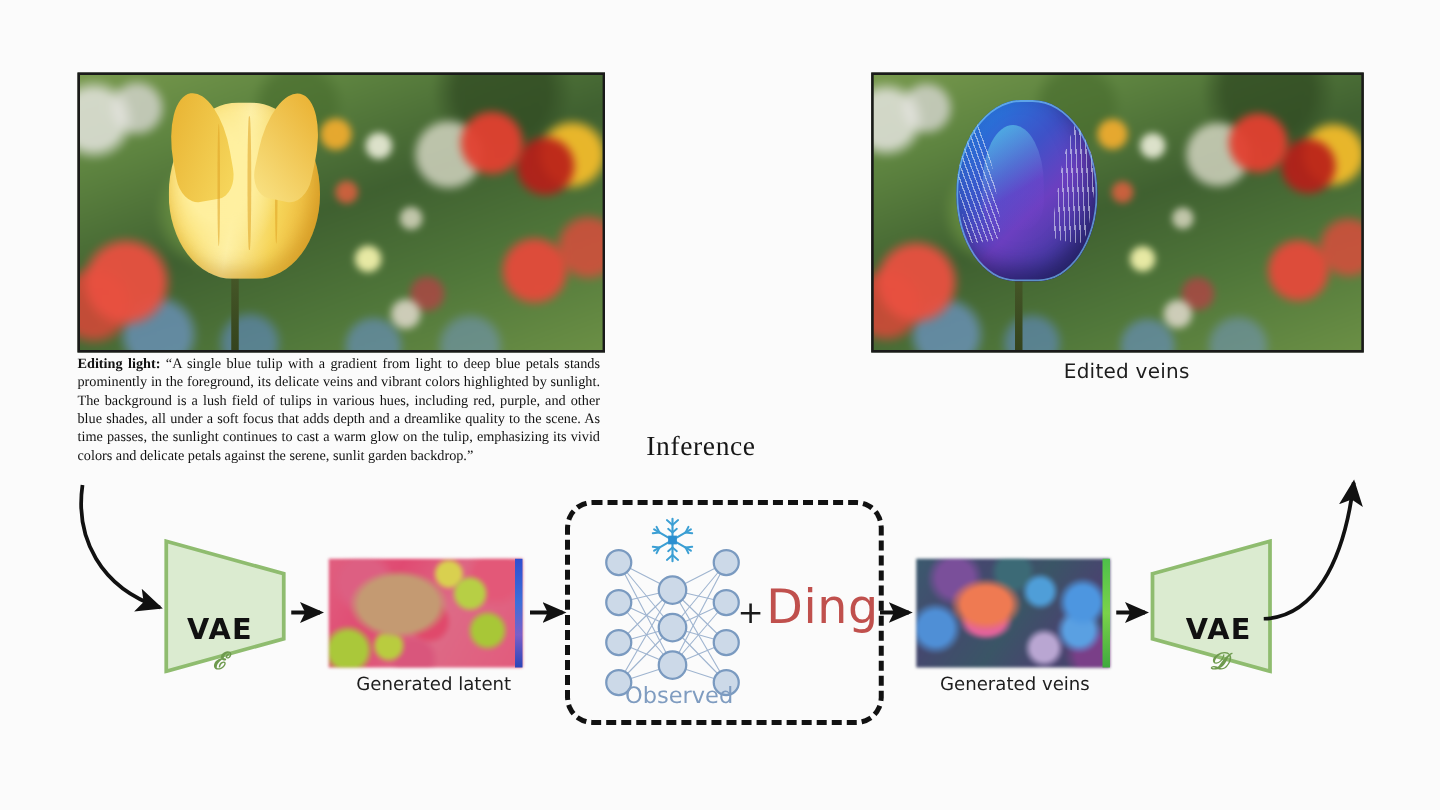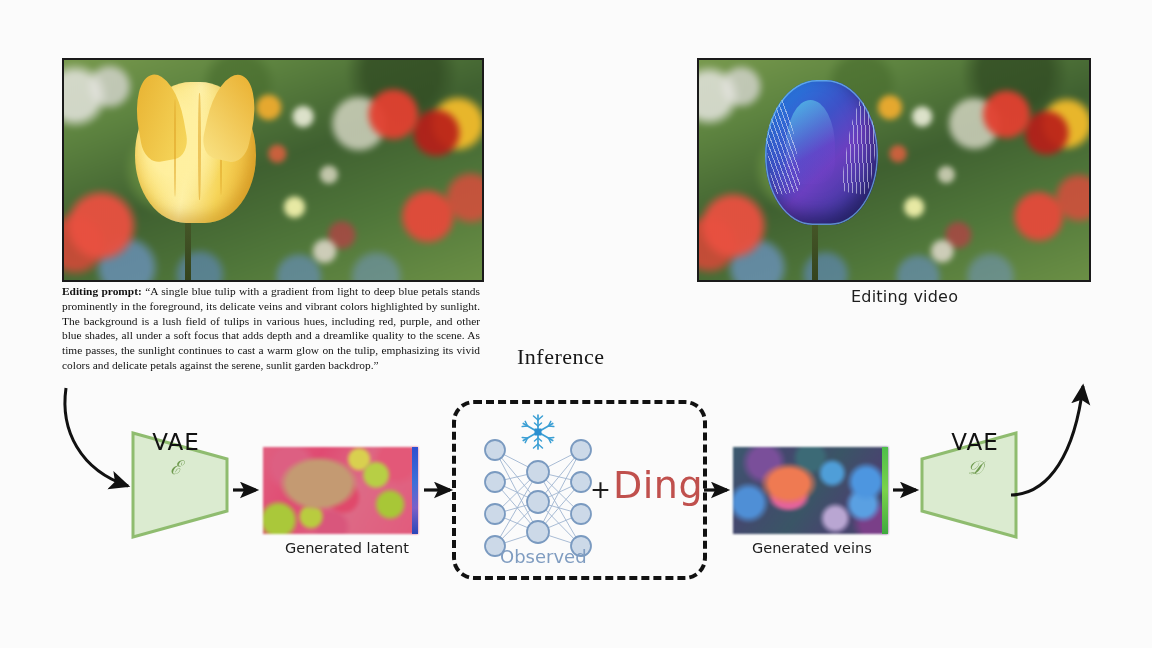--- a/index.html
+++ b/index.html
@@ -210,23 +210,24 @@
     font-size: 14.5px;
     color: #1d1d1d;
     white-space: nowrap;
   }
 
   .vae-box {
     position: absolute;
     display: flex;
     flex-direction: column;
     align-items: center;
-    justify-content: flex-start;
+    justify-content: flex-end;
     color: #111;
     user-select: none;
+    font-weight: bold;
   }
   .vae-title {
     font-family: "DejaVu Sans", sans-serif;
     font-size: 23px;
     letter-spacing: 1px;
     line-height: 1;
   }
   .vae-sub {
     font-family: "DejaVu Serif", serif;
     font-style: italic;
@@ -305,24 +306,24 @@
       <div class="stem" style="left:29%; top:66%; height:36%;"></div>
       <div class="tulip-blue">
         <div class="hl"></div>
         <div class="hatch l"></div>
         <div class="hatch r"></div>
         <div class="rim"></div>
       </div>
     </div>
   </div>
 
-  <span class="caption" style="left:851px; top:287px;">Editing video</span>
+  <span class="caption" style="left:851px; top:287px;">Edited veins</span>
 
   <div class="prompt-block" style="left:62px; top:284px; width:418px;">
-    <b>Editing prompt:</b>
+    <b>Editing light:</b>
     <span>“A single blue tulip with a gradient from light to deep blue petals stands prominently in the foreground, its delicate veins and vibrant colors highlighted by sunlight. The background is a lush field of tulips in various hues, including red, purple, and other blue shades, all under a soft focus that adds depth and a dreamlike quality to the scene. As time passes, the sunlight continues to cast a warm glow on the tulip, emphasizing its vivid colors and delicate petals against the serene, sunlit garden backdrop.”</span>
   </div>
 
   <div class="inference-title" style="left:517px; top:344px;font-family:Liberation Serif, serif;">Inference</div>
 
   <div class="dashed-box" style="left:452px; top:400px; width:247px; height:172px;"></div>
 
   <div class="vae-box" style="left:131px; top:431px; width:98px; height:108px;">
     <svg width="98" height="108" viewBox="0 0 98 108" style="position:absolute;left:0;top:0;">
       <polygon points="2,2 96,28 96,80 2,106" fill="#dbebd0" stroke="#8fbc6f" stroke-width="3"></polygon>

